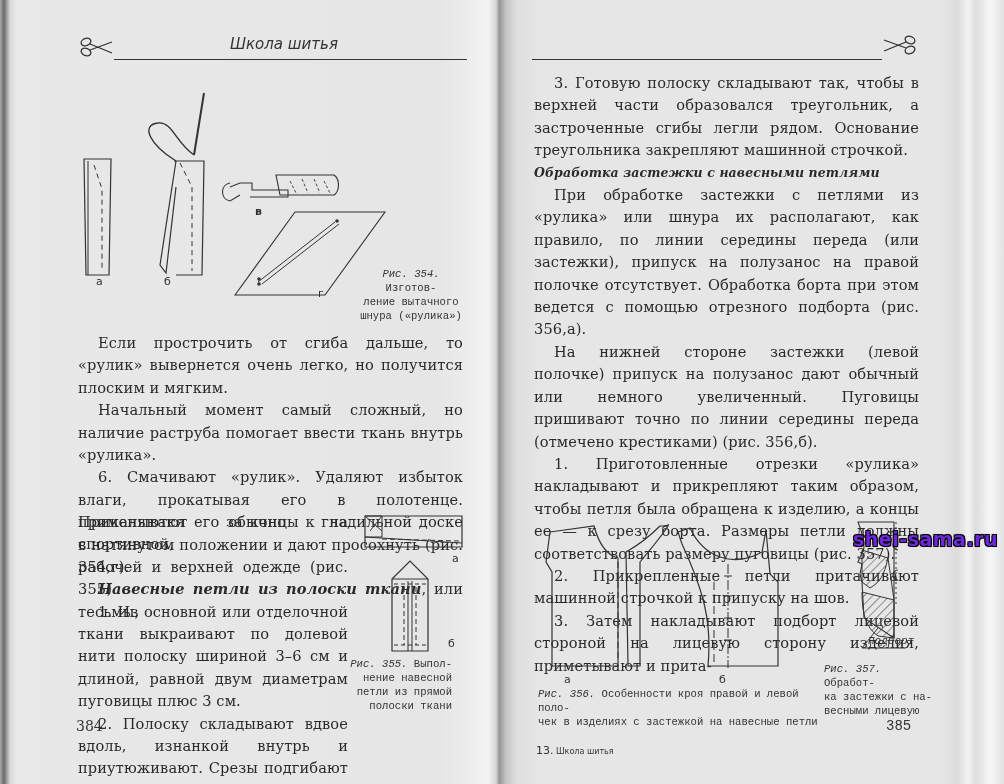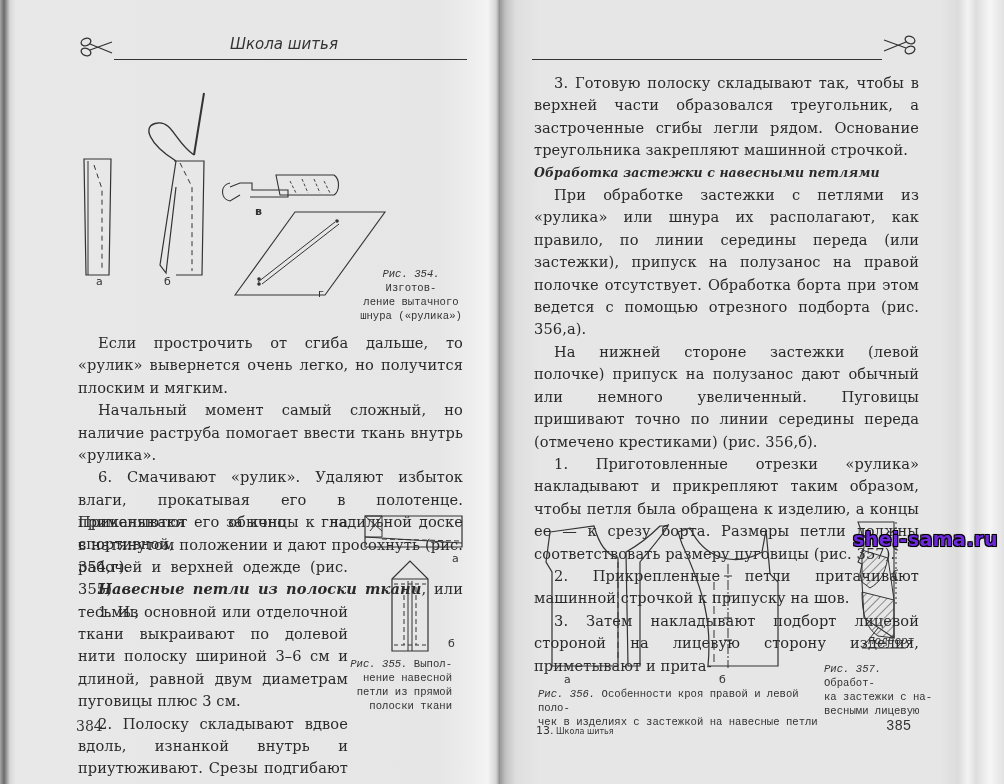--- a/index.html
+++ b/index.html
@@ -218,21 +218,21 @@
       <path d="M30 110 L14 130 L58 130" fill="none" stroke="#333" stroke-width="1"></path>
     </svg>
     <div class="caption" style="left:368px;top:634px;font-style:italic;font-size:11px;">Подборт</div>
     <div class="caption" style="left:324px;top:662px;width:110px;">
       <span class="fig-no">Рис. 357.</span>
       <span>Обработ-</span><br>
       <span>ка застежки с на-</span><br>
       <span>весными лицевую</span>
     </div>
 
-    <div class="footer-sig" style="left:36px;top:724px;">
+    <div class="footer-sig" style="left:36px;top:744px;">
       <b>13.</b>
       <span>Школа шитья</span>
     </div>
     <div class="page-number" style="left:386px;top:718px;font-family:Liberation Mono, monospace;">385</div>
   </div>
 
   <div class="watermark">shei-sama.ru</div>
 </div>
 
 </body></html>

